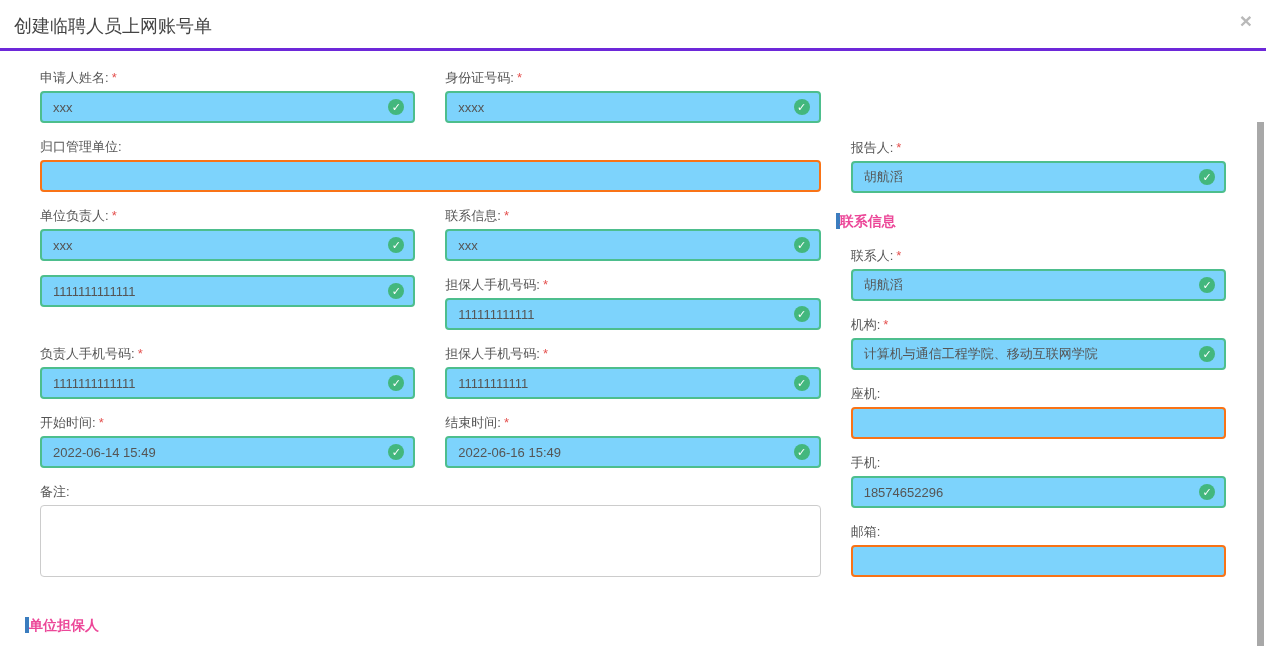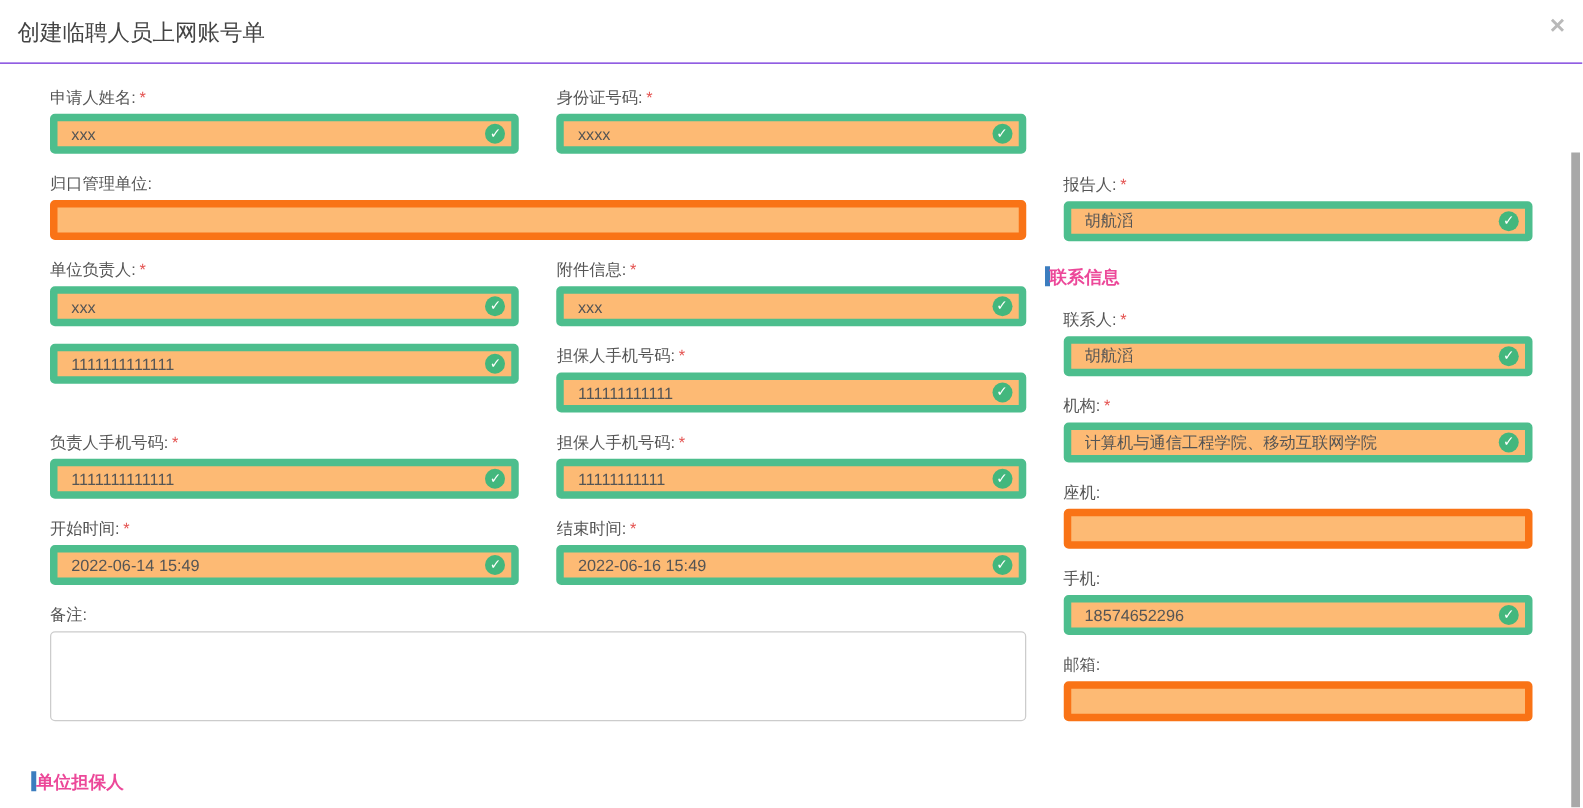--- a/index.html
+++ b/index.html
@@ -1,38 +1,38 @@
 <!DOCTYPE html>
 <html><head>
 <meta charset="utf-8">
 <style>
   * { margin:0; padding:0; box-sizing:border-box; }
   html,body { width:1266px; height:646px; background:#fff; overflow:hidden;
               font-family:"Liberation Sans","DejaVu Sans",sans-serif; }
   .modal { position:relative; width:1266px; height:646px; background:#fff; }
 
-  .modal-header { position:relative; height:51px; border-bottom:1px solid #6d28d9; padding:13px 15px 0 14px; }
+  .modal-header { position:relative; height:51px; border-bottom:3px solid #6d28d9; padding:13px 15px 0 14px; }
   .modal-title { font-size:18px; color:#444; line-height:26px; font-weight:400; }
   .close-btn { position:absolute; top:10px; right:14px; background:none; border:none; cursor:pointer;
                color:#b9b9b9; font-size:21px; line-height:21px; font-weight:bold; }
 
   .form-body { display:flex; padding:17px 25px 0 25px;align-items:flex-end; }
   .left-area { width:66.667%; }
   .right-area { width:33.333%; }
   .frow { display:flex; }
   .half { width:50%; padding:0 15px; }
   .full { width:100%; padding:0 15px; }
   .rpad { padding:0 15px; }
 
   .fg { margin-bottom:14px; }
   .fg label { display:block; font-size:13px; color:#555; line-height:19px; margin-bottom:4px; }
   .req { color:#e4514f; margin-left:3px; font-size:13px; }
   .ctl { position:relative; }
-  .ctl input { display:block; width:100%; height:32px; border:6px solid #f97316; border-radius:4px;
-               padding:6px 30px 6px 11px; font-size:13px; color:#555; background:#fdba74; outline:none; }
+  .ctl input { display:block; width:100%; height:32px; border:2px solid #f97316; border-radius:4px;
+               padding:6px 30px 6px 11px; font-size:13px; color:#555; background:#7dd3fc; outline:none; }
   .ctl.ok input { border-color:#4dbe8d; }
   .ctl textarea { display:block; width:100%; height:72px; border:1px solid #ccc; border-radius:4px;
                   padding:6px 11px; font-size:13px; color:#555; resize:none; outline:none; }
   .vicon { position:absolute; right:11px; top:50%; transform:translateY(-50%);
            width:16px; height:16px; border-radius:50%; background:#43b77d; color:#fff;
            font-size:11px; line-height:16px; text-align:center; font-weight:bold; }
 
   .sec { font-size:14px; font-weight:bold; color:#ec4899; border-left:4px solid #3b7dbf;
          padding-left:0; line-height:16px; }
   .sec-contact { margin:20px 0 17px 0; }
@@ -82,21 +82,21 @@
 
       <div class="frow">
         <div class="half fg">
           <label><span>单位负责人:</span><span class="req">*</span></label>
           <div class="ctl ok">
             <input value="xxx" style="">
             <span class="vicon">✓</span>
           </div>
         </div>
         <div class="half fg">
-          <label><span>附件信息:</span><span class="req">*</span></label>
+          <label><span>联系信息:</span><span class="req">*</span></label>
           <div class="ctl ok">
             <input value="xxx" style="">
             <span class="vicon">✓</span>
           </div>
         </div>
       </div>
 
       <div class="frow">
         <div class="half fg">
           <div class="ctl ok">

